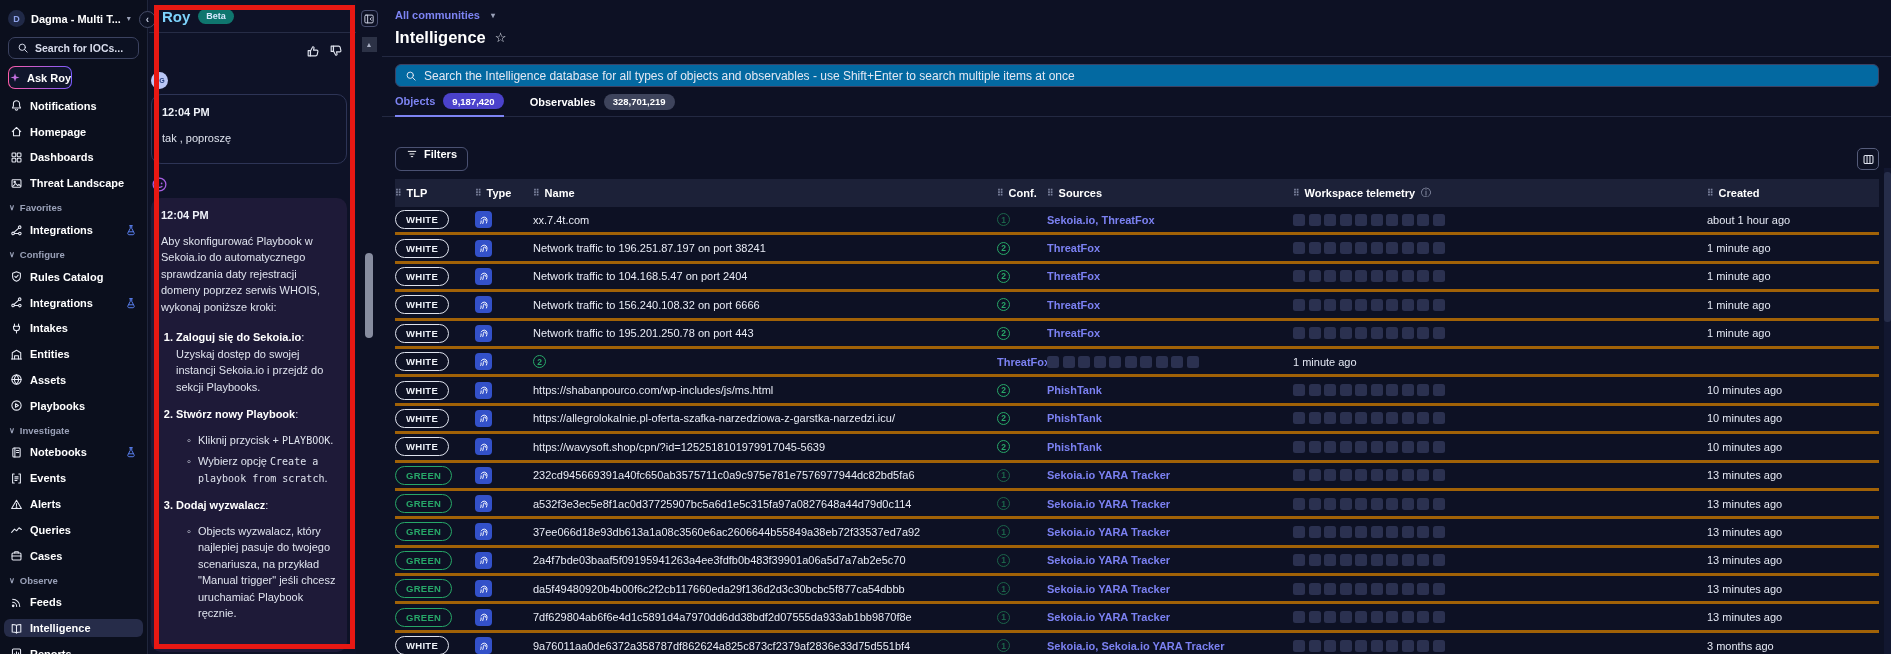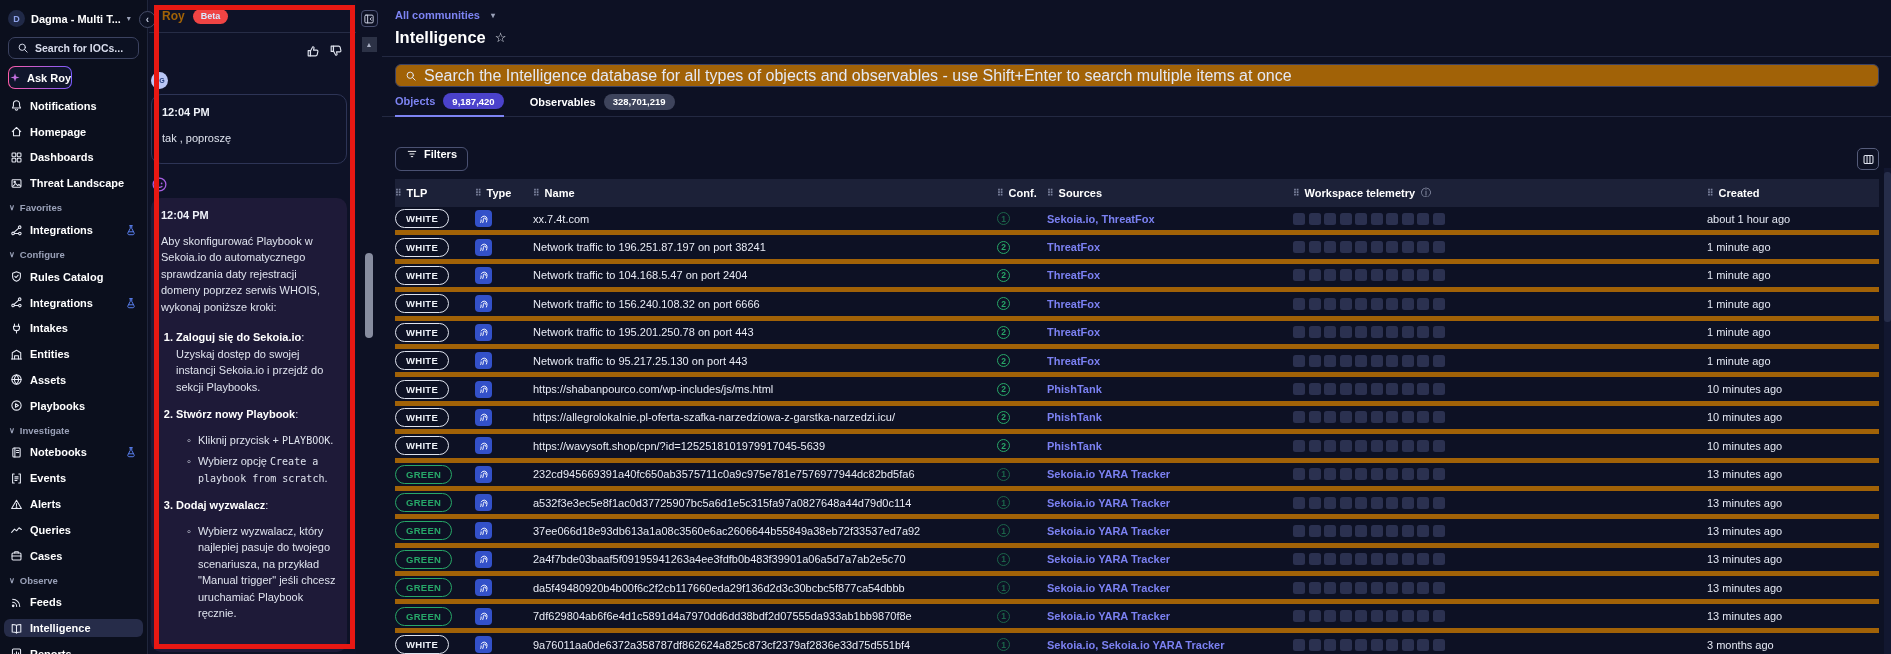--- a/index.html
+++ b/index.html
@@ -21,22 +21,22 @@
   .nav-sec { display:flex; gap:5px; align-items:center; margin:10px 0 2px 9px; color:#9aa1b8; font-size:9.5px; font-weight:700; }
   .nav-sec .chev { font-size:8px; }
   .nav-item { display:flex; align-items:center; gap:7px; padding:2.4px 6px; margin:8px 4px; border-radius:6px; color:#fff; font-size:11px; font-weight:700; white-space:nowrap; }
   .nav-item .ic { display:flex; color:#e7eaf4; flex:none; }
   .nav-item.active { background:#262c49; }
   .flask { margin-left:auto; color:#5b83f5; display:flex; }
 
   
   .chat { position:absolute; left:149px; top:0; bottom:0; width:207px; background:#0e1227; overflow:hidden; }
   .chat-head { height:33px; display:flex; align-items:center; gap:8px; padding:0 13px; border-bottom:1px solid #262c46; }
-  .chat-title { font-size:12px; font-weight:800; color:#a16207; }
-  .beta { font-size:9px; font-weight:700; padding:2.5px 8px; border-radius:10px; background:#ef4444; color:#d8e9ff; }
+  .chat-title { font-size:15px; font-weight:800; color:#7dd3fc; }
+  .beta { font-size:9px; font-weight:700; padding:2.5px 8px; border-radius:10px; background:#0f766e; color:#d8e9ff; }
   .chat-feedback { display:flex; justify-content:flex-end; gap:9px; padding:11px 13px 0; color:#dfe3ee; }
   .chat-feedback span { display:flex; }
   .messages { padding:2px 9px 0 2px; }
   .msg { display:flex; gap:5px; margin-top:10px;flex-direction:column; }
   .msg-avatar { width:17px; height:17px; border-radius:50%; flex:none; margin-top:2px; display:flex; align-items:center; justify-content:center; }
   .msg-avatar.user { background:#b9c6f6; color:#27407f; font-size:7px; font-weight:800; }
   .bubble { flex:1; min-width:0; border-radius:10px; padding:9px 10px; font-size:11px; color:#dfe3ee; line-height:1.5; }
   .bubble.user { border:1px solid #2d3456; padding-bottom:17px; }
   .bubble.bot { background:#1e1a38; padding-bottom:30px; }
   .msg-time { font-weight:700; color:#eef1f8; margin-bottom:9px; }
@@ -57,38 +57,38 @@
   .scroll-up { margin:10px auto 0; width:15px; height:15px; background:#2c3246; color:#aab0c4; display:flex; align-items:center; justify-content:center; font-size:7px; }
   .chat-scroll-thumb { position:absolute; left:9px; top:253px; width:8px; height:85px; border-radius:4px; background:#878da0; }
 
   
   .main { position:absolute; left:382px; right:0; top:0; bottom:0; padding:9px 12px 0 13px; background:#0d1124; }
   .communities { color:#7d84f3; font-weight:700; font-size:11px; display:flex; gap:11px; align-items:center; }
   .title-row { margin-top:7px; display:flex; gap:9px; align-items:center; }
   .title-row h1 { font-size:16.5px; font-weight:800; color:#fff; }
   .star { font-size:13px; color:#dfe3ee; }
   .hdiv { margin:9px -12px 0 -13px; height:1px; background:#232942; }
-  .search-bar { margin-top:7px; height:23px; border:1px solid #3c4263; border-radius:6px; background:#a16207; display:flex; align-items:center; gap:7px; padding:0 9px; font-size:16px; color:#e4e8f3; }
+  .search-bar { margin-top:7px; height:23px; border:1px solid #3c4263; border-radius:6px; background:#0369a1; display:flex; align-items:center; gap:7px; padding:0 9px; font-size:12px; color:#e4e8f3; }
   .tabs { margin:6px -12px 0 -13px; padding-left:13px; display:flex; gap:26px; border-bottom:1px solid #232942; }
   .tab { display:flex; gap:8px; align-items:center; padding-bottom:6px; font-size:11px; font-weight:700; color:#fff; }
   .tab.active { color:#7d84f3; border-bottom:2px solid #7d84f3; margin-bottom:-1px; }
   .badge { font-size:9.5px; font-weight:700; padding:2.5px 9px; border-radius:10px; color:#fff; }
   .badge.purple { background:#4b42cb; }
   .badge.gray { background:#3e445c; }
   .toolbar { margin-top:30px; display:flex; justify-content:space-between; align-items:center; }
   .filters-btn { height:24px; padding:0 10px; border:1px solid #4a5172; border-radius:6px; background:transparent; color:#fff; font-weight:700; font-size:11px; display:flex; gap:6px; align-items:flex-start; }
   .columns-btn { width:22px; height:22px; border:1px solid #555c7a; border-radius:5px; color:#dfe3ee; display:flex; align-items:center; justify-content:center; }
 
   .table { margin-top:8px; }
   .trow { display:grid; grid-template-columns:80px 58px minmax(0,1fr) 50px 246px 414px 172px; align-items:center; }
   .thead { background:#1c2138; height:28px; font-size:11px; font-weight:700; color:#fff; }
   .th { display:flex; gap:6px; align-items:center; white-space:nowrap; }
   .grip { color:#7a819c; font-size:9px; letter-spacing:-1px; }
   .info-i { color:#a9b0c8; font-size:10px; font-weight:400; }
-  .tbody .trow { height:28.4px; border-bottom:5px solid #a16207; font-size:11px; }
+  .tbody .trow { height:28.4px; border-bottom:3px solid #a16207; font-size:11px; }
   .pill { display:inline-block; padding:3px 10px; border-radius:11px; font-size:9.5px; font-weight:800; letter-spacing:.3px; border:1.5px solid; }
   .pill.white { color:#eef1f8; border-color:#dfe3ee; }
   .pill.green { color:#27a768; border-color:#27a768; }
   .type-ic { width:17px; height:17px; border-radius:4px; background:#3351c9; color:#fff; display:flex; align-items:center; justify-content:center; }
   .c-name { color:#e8ebf5; white-space:nowrap; overflow:hidden; }
   .conf-c { width:13px; height:13px; border-radius:50%; border:1px solid #27a768; color:#27a768; font-size:8.5px; font-weight:700; display:flex; align-items:center; justify-content:center; }
   .conf-c.dim { opacity:.55; }
   .c-sources { color:#7b81f2; font-weight:700; white-space:nowrap; overflow:hidden; }
   .c-tel { display:flex; gap:3.5px; }
   .tel-sq { width:12px; height:12px; border-radius:2.5px; background:#2b3150; }
@@ -410,21 +410,21 @@
           <div class="bubble bot">
             <div class="msg-time">12:04 PM</div>
             <p>Aby skonfigurować Playbook w Sekoia.io do automatycznego sprawdzania daty rejestracji domeny poprzez serwis WHOIS, wykonaj poniższe kroki:</p>
             <ol>
               <li><span class="b">Zaloguj się do Sekoia.io</span><span>: Uzyskaj dostęp do swojej instancji Sekoia.io i przejdź do sekcji Playbooks.</span></li>
               <li><span class="b">Stwórz nowy Playbook</span><span>:</span><ul>
                   <li><span>Kliknij przycisk + </span><code>PLAYBOOK</code><span>.</span></li>
                   <li><span>Wybierz opcję </span><code>Create a playbook from scratch</code><span>.</span></li>
                 </ul></li>
               <li><span class="b">Dodaj wyzwalacz</span><span>:</span><ul>
-                  <li><span>Wybierz wyzwalacz, który najlepiej pasuje do twojego scenariusza, na przykład "Manual trigger" jeśli chcesz uruchamiać Playbook ręcznie.</span></li>
+                  <li><span>Objects wyzwalacz, który najlepiej pasuje do twojego scenariusza, na przykład "Manual trigger" jeśli chcesz uruchamiać Playbook ręcznie.</span></li>
                 </ul></li>
             </ol>
           </div>
         </div>
       </div>
   </section>
 
   <div class="red-box"></div>
 
   <div class="strip">
@@ -671,21 +671,20 @@
             <div class="c-tlp"><span class="pill white">WHITE</span></div>
             <div>
               <span class="type-ic">
                 <svg viewBox="0 0 16 16" width="12" height="12" fill="none" stroke="currentColor" stroke-width="1.3" stroke-linecap="round" stroke-linejoin="round">
                   <path d="M4.4 6.5a4 4 0 0 1 7.6 1.2c0 1.6-.2 3.1-.7 4.3"></path>
                   <path d="M6.4 12.7c.5-1.4.8-2.8.8-4.3a1.6 1.6 0 0 1 3.2 0"></path>
                   <path d="M4.2 9.2c.1 1.2-.1 2.4-.6 3.4"></path>
                 </svg>
               </span>
             </div>
-            <div class="c-name">Network traffic to 95.217.25.130 on port 443</div>
             <div>
               <span class="conf-c">2</span>
             </div>
             <div class="c-sources">ThreatFox</div>
             <div class="c-tel">
               <span class="tel-sq"></span>
               <span class="tel-sq"></span>
               <span class="tel-sq"></span>
               <span class="tel-sq"></span>
               <span class="tel-sq"></span>

